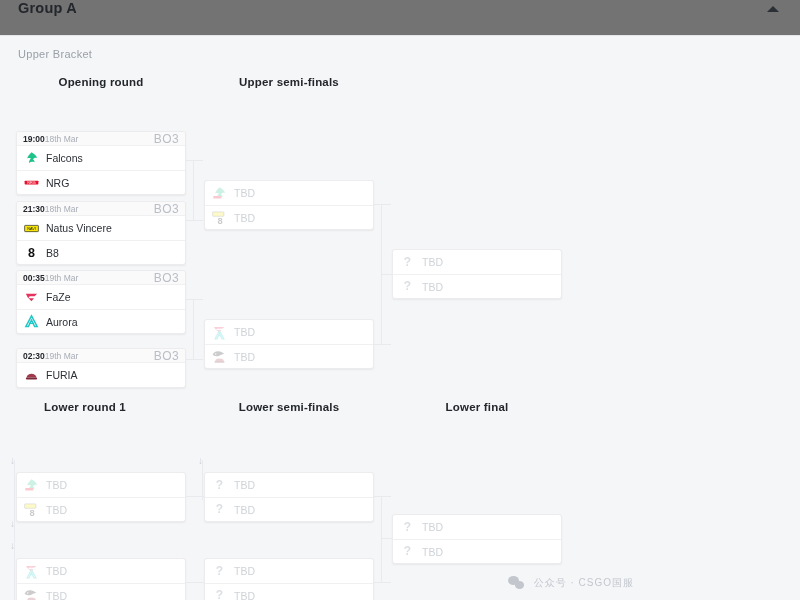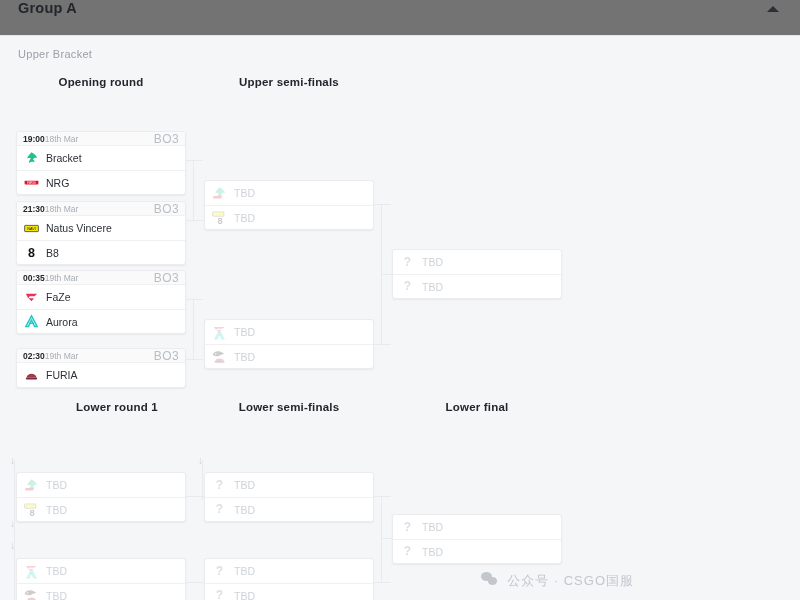--- a/index.html
+++ b/index.html
@@ -57,21 +57,21 @@
     font-size:12px;line-height:15px;text-align:center;font-weight:bold;
   }
   
   .line{position:absolute;background:#e8eaed;}
   .hline{height:1px;}
   .vline{width:1px;}
   .drop{position:absolute;color:#c9ced4;font-size:10px;line-height:10px;}
   
   .wm{
     position:absolute;right:14px;bottom:10px;display:flex;
-    color:#c3c7cd;font-size:13px;letter-spacing:1px;
+    color:#c3c7cd;font-size:10px;letter-spacing:1px;
   }
   .wm-ico{width:17px;height:14px;margin-right:9px;position:relative;}
   .wm-ico i{position:absolute;background:#c3c7cd;border-radius:50%;display:block;}
   .b1{width:11px;height:9px;left:0;top:0;}
   .b2{width:9px;height:7.5px;left:7px;top:5px;}
 </style>
 </head>
 <body>
 
 <div class="header">
@@ -82,21 +82,21 @@
 </div>
 
 <div class="board">
 
   <div class="section-label" style="left:18px;top:12px;">Upper Bracket</div>
   <div class="section-label" style="left:18px;top:338px;">Lower Bracket</div>
 
   <div class="round-head" style="left:16px;top:40px;">Opening round</div>
   <div class="round-head" style="left:204px;top:40px;">Upper semi-finals</div>
 
-  <div class="round-head" style="left:32px;top:365px;">Lower round 1</div>
+  <div class="round-head" style="left:0;top:365px;">Lower round 1</div>
   <div class="round-head" style="left:204px;top:365px;">Lower semi-finals</div>
   <div class="round-head" style="left:392px;top:365px;">Lower final</div>
 
   <div class="line hline" style="left:183px;top:124px;width:20px;"></div>
   <div class="line hline" style="left:183px;top:184px;width:20px;"></div>
   <div class="line vline" style="left:193px;top:124px;height:60px;"></div>
   <div class="line hline" style="left:183px;top:263px;width:20px;"></div>
   <div class="line hline" style="left:183px;top:323px;width:20px;"></div>
   <div class="line vline" style="left:193px;top:263px;height:60px;"></div>
   <div class="line hline" style="left:371px;top:168px;width:20px;"></div>
@@ -124,21 +124,21 @@
       <span class="m-time">19:00</span>
       <span class="m-date">18th Mar</span>
       <span class="m-bo">BO3</span>
     </div>
     <div class="m-row">
       <span class="logo">
         <svg viewBox="0 0 24 24" width="15" height="15">
             <path d="M12 2c4 3 8 5 9 9-3-1-5 0-7 2 2 1 3 3 3 5-3-1-6-1-9 1 0-3 1-5 3-7-2-1-4-1-6 0 1-4 4-7 7-10z" fill="#1fc38a"></path>
           </svg>
       </span>
-      <span class="tname">Bracket</span>
+      <span class="tname">Falcons</span>
     </div>
     <div class="m-row">
       <span class="logo">
         <svg viewBox="0 0 24 24" width="15" height="15">
             <rect x="1" y="9" width="22" height="6" rx="1" fill="#e8112d"></rect>
             <text x="12" y="14" font-size="6" fill="#fff" text-anchor="middle" font-family="Liberation Sans">NRG</text>
           </svg>
       </span>
       <span class="tname">NRG</span>
     </div>

